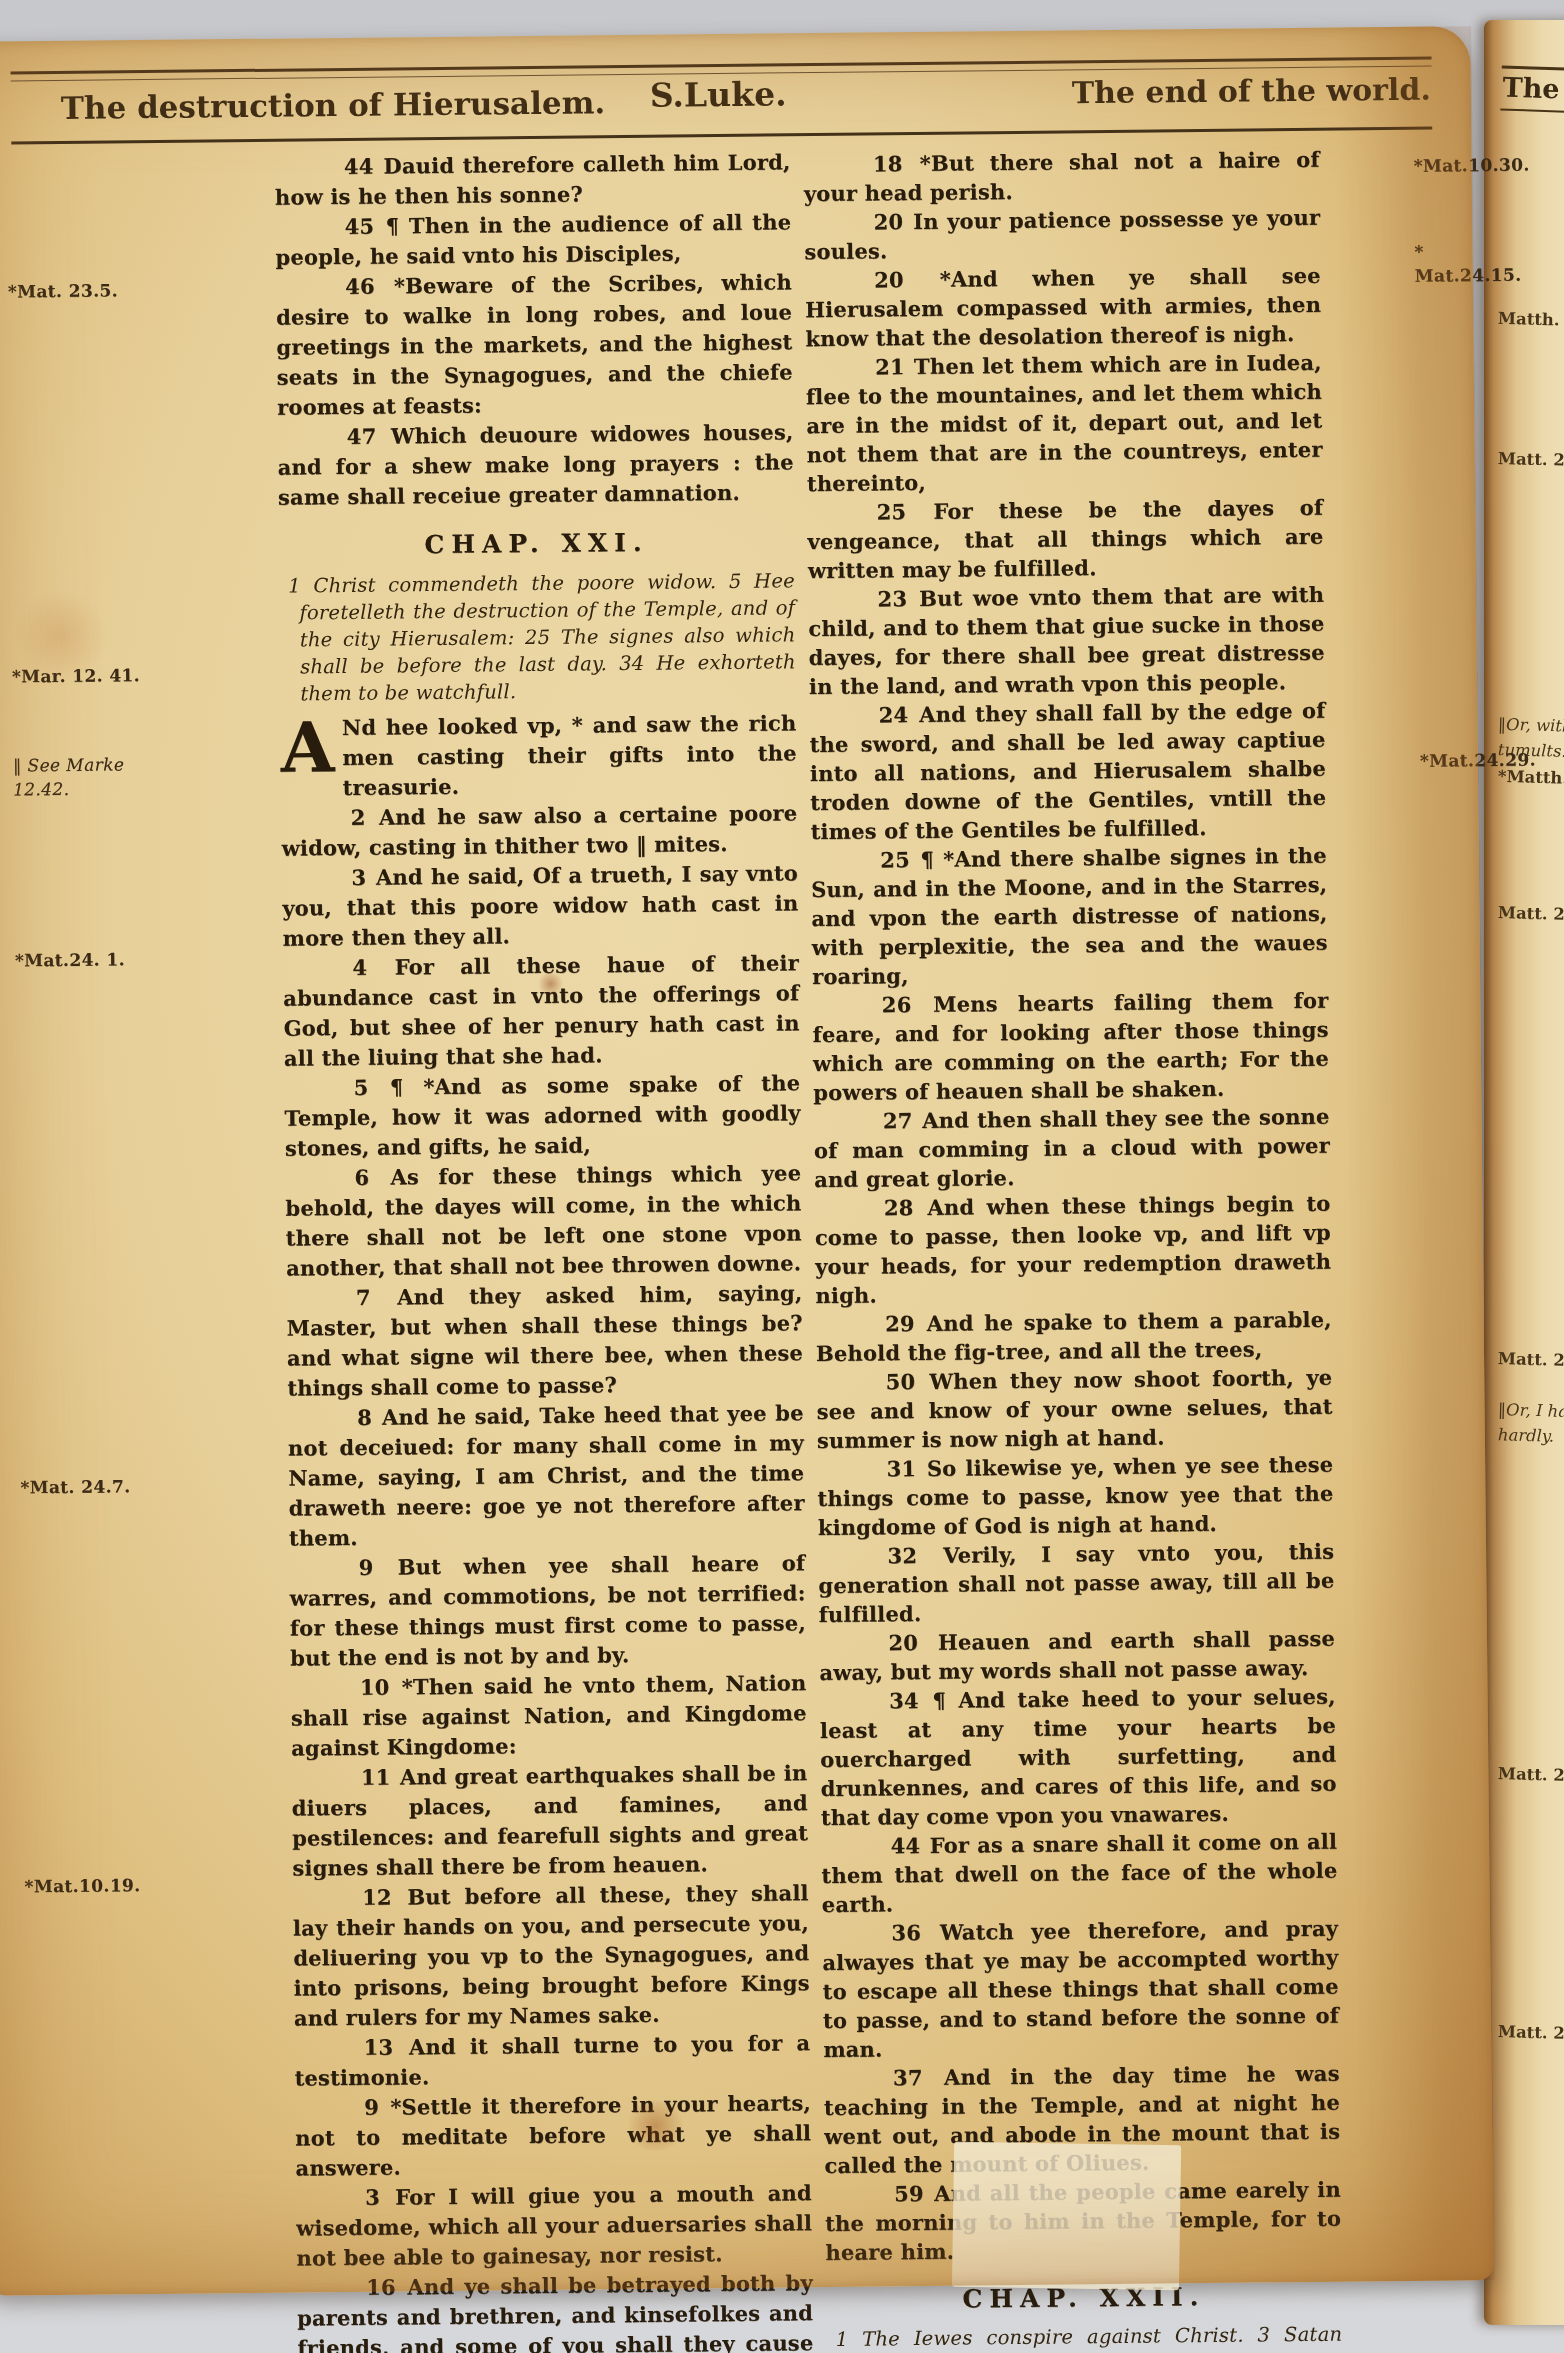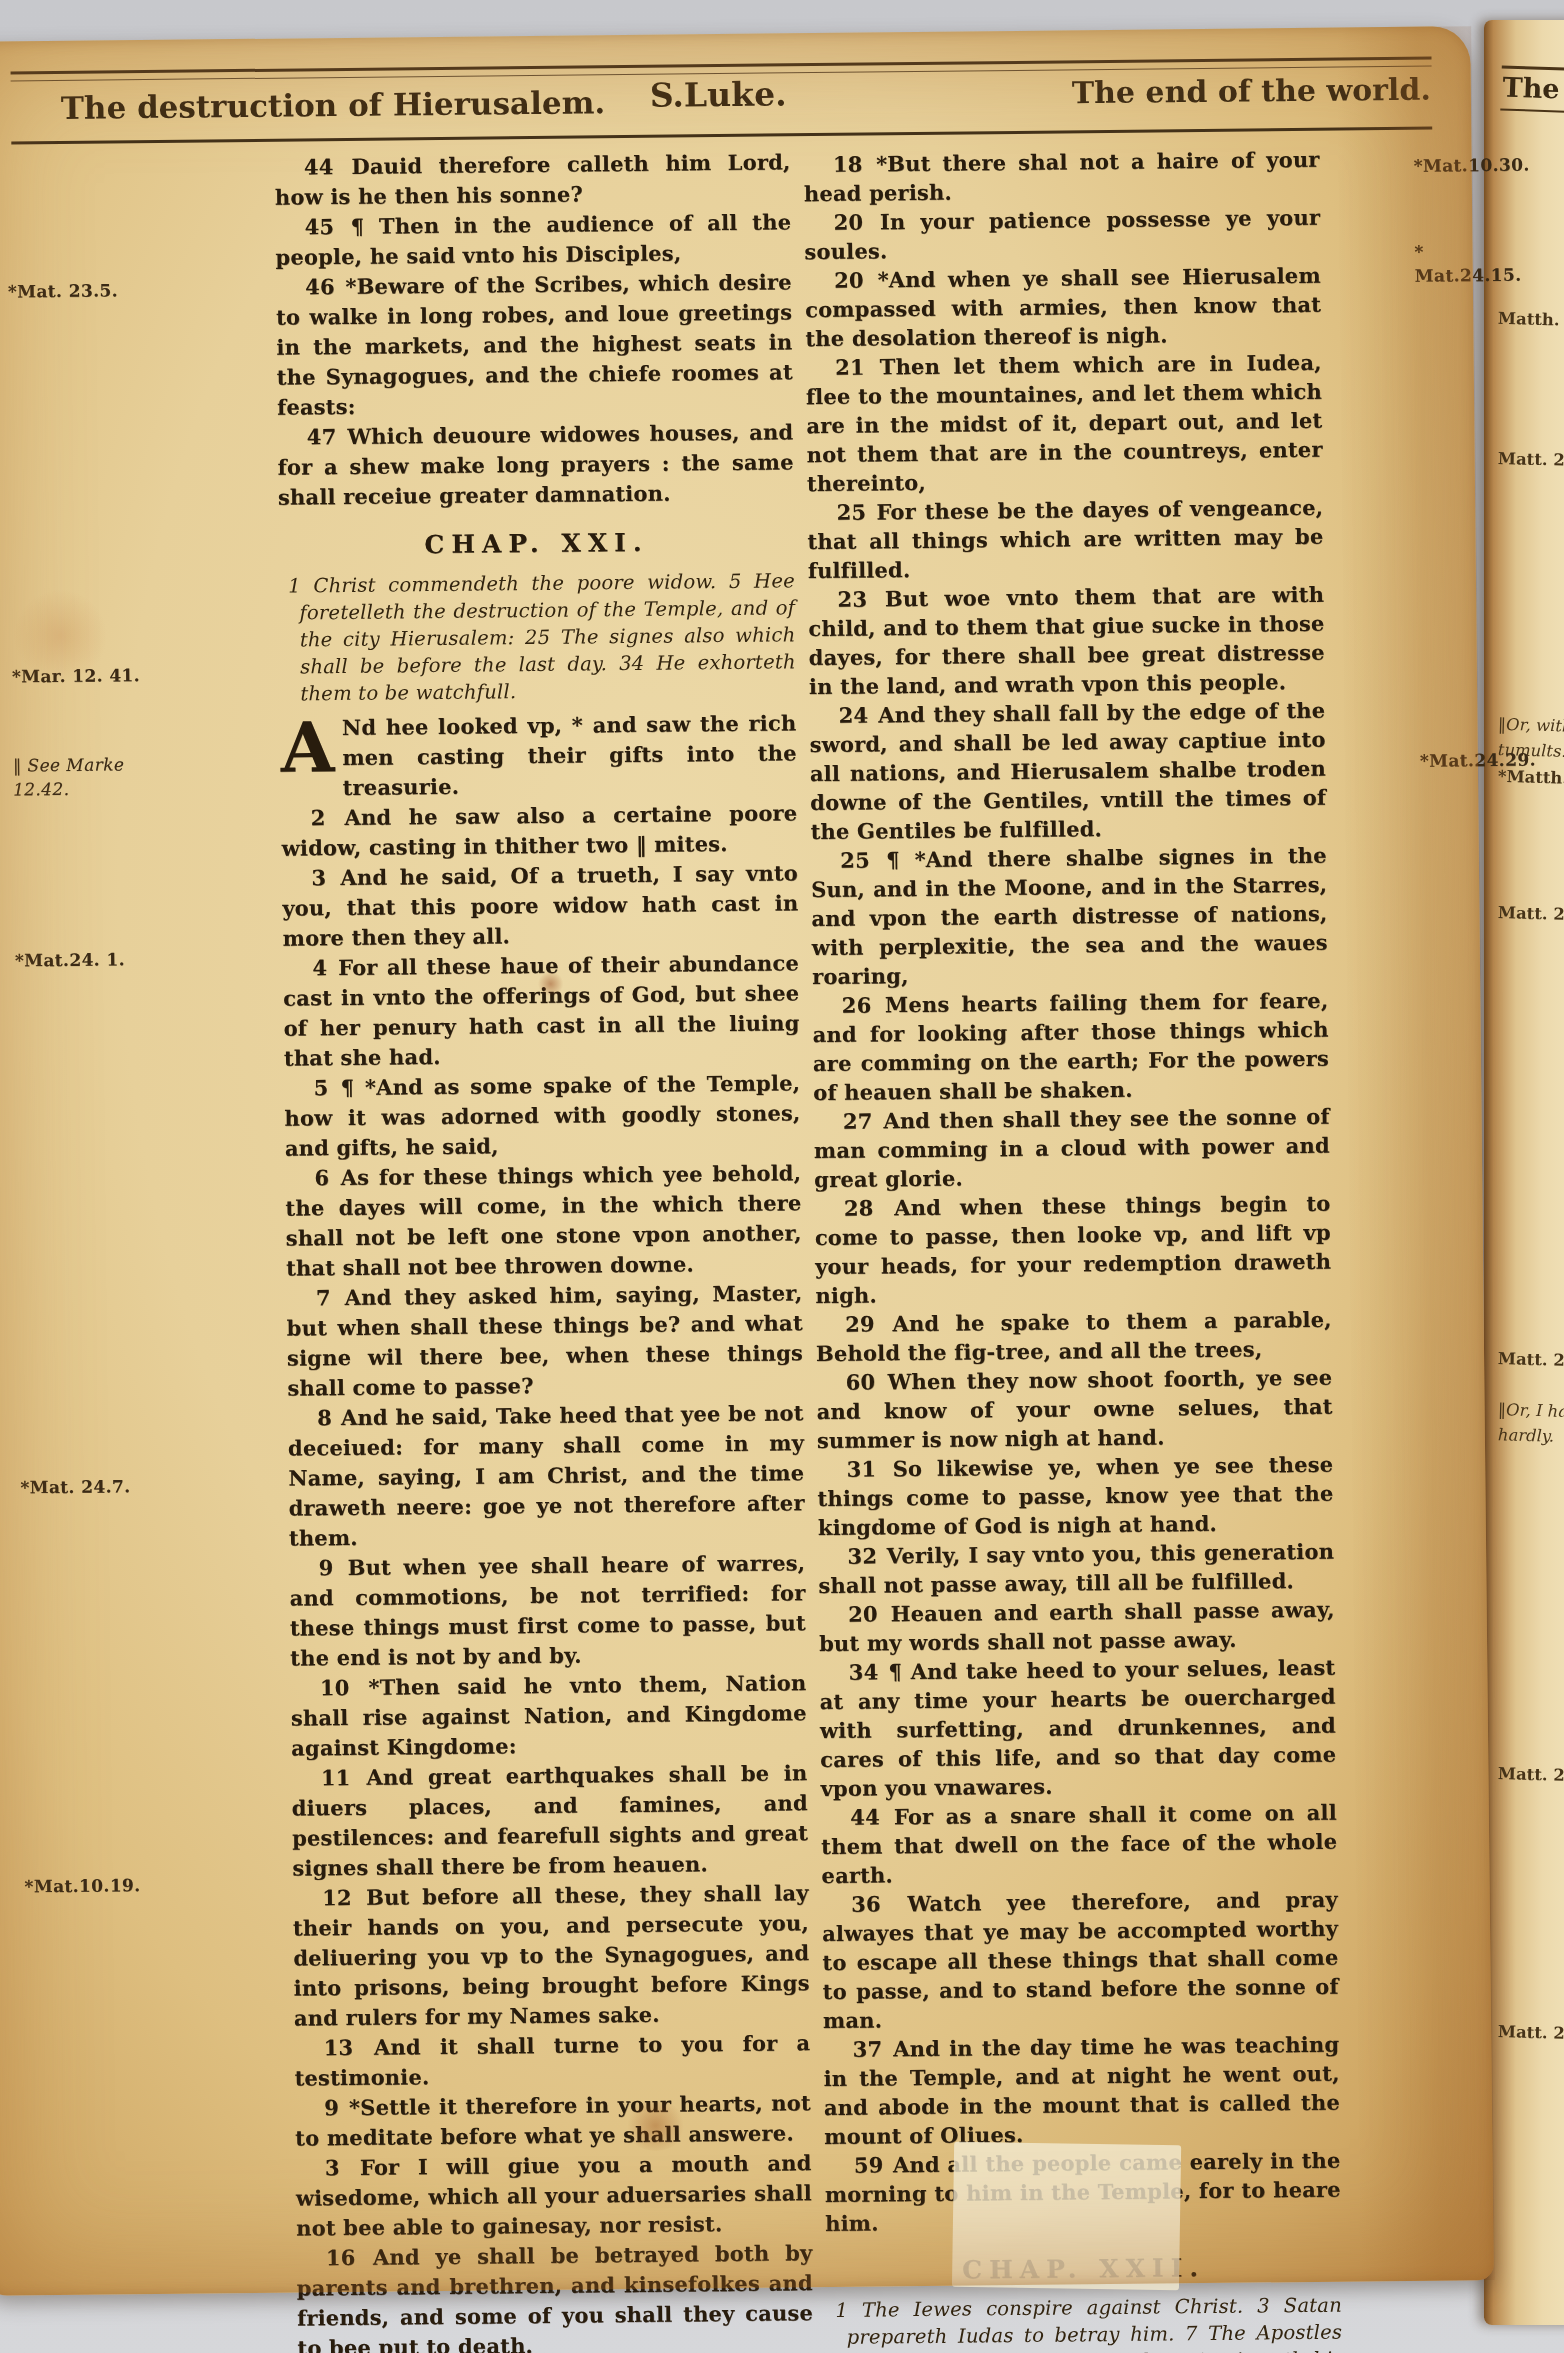--- a/index.html
+++ b/index.html
@@ -61,21 +61,21 @@
   .hdr-right{left:1111px;top:45px;font-size:30px;}
   
   .col{
     position:absolute;color:#281c0d;font-size:21px;font-weight:bold;
     text-align:justify;letter-spacing:0.2px;
     text-shadow:0.3px 0.5px 0.5px rgba(40,25,10,.45);
   }
   .col-left{left:313px;top:114px;width:516px;line-height:30px;}
   .col-right{left:842px;top:117px;width:516px;line-height:29px;}
   .verse{margin:0;text-indent:1.4em;}
-  .vnum{padding-right:1.6px;}
+  .vnum{padding-right:1.6px;margin-left:40px;}
   .chap{
     text-align:center;font-weight:bold;font-size:25px;letter-spacing:7px;
     margin:19px 0 11px 0;text-indent:0;
   }
   .argument{
     margin:0 0 6.3px 0;font-style:italic;font-weight:normal;font-size:19.6px;line-height:27px;
     color:#32240f;text-indent:-11px;padding-left:20.3px;text-shadow:none;
   }
   .dropcap .cap{
     float:left;font-size:69px;line-height:.78;padding:6.3px 7.8px 0 0;font-weight:bold;
@@ -151,21 +151,21 @@
         <p class="verse"><span class="vnum">20</span> *And when ye shall see Hierusalem compassed with armies, then know that the desolation thereof is nigh.</p>
         <p class="verse"><span class="vnum">21</span> Then let them which are in Iudea, flee to the mountaines, and let them which are in the midst of it, depart out, and let not them that are in the countreys, enter thereinto,</p>
         <p class="verse"><span class="vnum">25</span> For these be the dayes of vengeance, that all things which are written may be fulfilled.</p>
         <p class="verse"><span class="vnum">23</span> But woe vnto them that are with child, and to them that giue sucke in those dayes, for there shall bee great distresse in the land, and wrath vpon this people.</p>
         <p class="verse"><span class="vnum">24</span> And they shall fall by the edge of the sword, and shall be led away captiue into all nations, and Hierusalem shalbe troden downe of the Gentiles, vntill the times of the Gentiles be fulfilled.</p>
         <p class="verse"><span class="vnum">25</span> ¶ *And there shalbe signes in the Sun, and in the Moone, and in the Starres, and vpon the earth distresse of nations, with perplexitie, the sea and the waues roaring,</p>
         <p class="verse"><span class="vnum">26</span> Mens hearts failing them for feare, and for looking after those things which are comming on the earth; For the powers of heauen shall be shaken.</p>
         <p class="verse"><span class="vnum">27</span> And then shall they see the sonne of man comming in a cloud with power and great glorie.</p>
         <p class="verse"><span class="vnum">28</span> And when these things begin to come to passe, then looke vp, and lift vp your heads, for your redemption draweth nigh.</p>
         <p class="verse"><span class="vnum">29</span> And he spake to them a parable, Behold the fig-tree, and all the trees,</p>
-        <p class="verse"><span class="vnum">60</span> When they now shoot foorth, ye see and know of your owne selues, that summer is now nigh at hand.</p>
+        <p class="verse"><span class="vnum">50</span> When they now shoot foorth, ye see and know of your owne selues, that summer is now nigh at hand.</p>
         <p class="verse"><span class="vnum">31</span> So likewise ye, when ye see these things come to passe, know yee that the kingdome of God is nigh at hand.</p>
         <p class="verse"><span class="vnum">32</span> Verily, I say vnto you, this generation shall not passe away, till all be fulfilled.</p>
         <p class="verse"><span class="vnum">20</span> Heauen and earth shall passe away, but my words shall not passe away.</p>
         <p class="verse"><span class="vnum">34</span> ¶ And take heed to your selues, least at any time your hearts be ouercharged with surfetting, and drunkennes, and cares of this life, and so that day come vpon you vnawares.</p>
         <p class="verse"><span class="vnum">44</span> For as a snare shall it come on all them that dwell on the face of the whole earth.</p>
         <p class="verse"><span class="vnum">36</span> Watch yee therefore, and pray alwayes that ye may be accompted worthy to escape all these things that shall come to passe, and to stand before the sonne of man.</p>
         <p class="verse"><span class="vnum">37</span> And in the day time he was teaching in the Temple, and at night he went out, and abode in the mount that is called the mount of Oliues.</p>
         <p class="verse"><span class="vnum">59</span> And all the people came earely in the morning to him in the Temple, for to heare him.</p>
         <div class="chap">CHAP. XXII.</div>
         <p class="argument">1 The Iewes conspire against Christ. 3 Satan prepareth Iudas to betray him. 7 The Apostles prepare the Passeouer. 19 Christ instituteth his holy Supper, 21 couertly foretelleth of the traitour, 24 dehorteth the rest of his Apostles from ambition, 31 assureth Peter his faith.</p>

